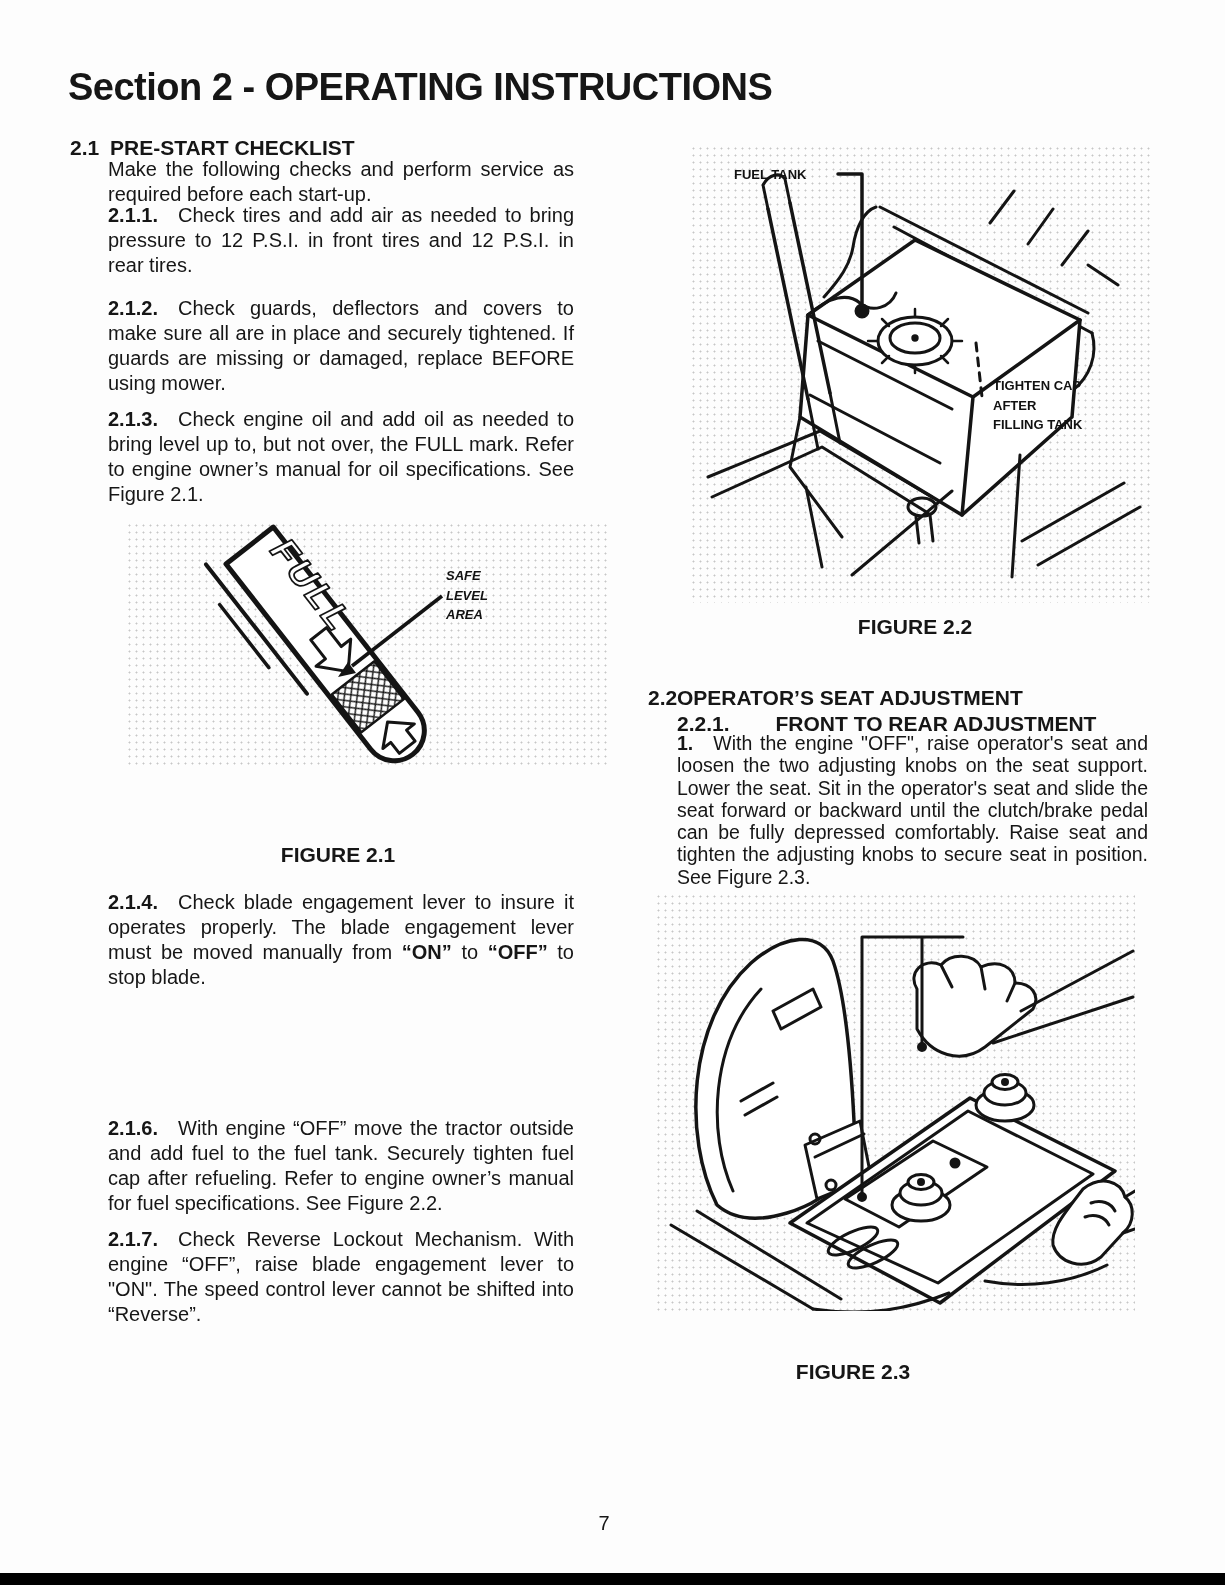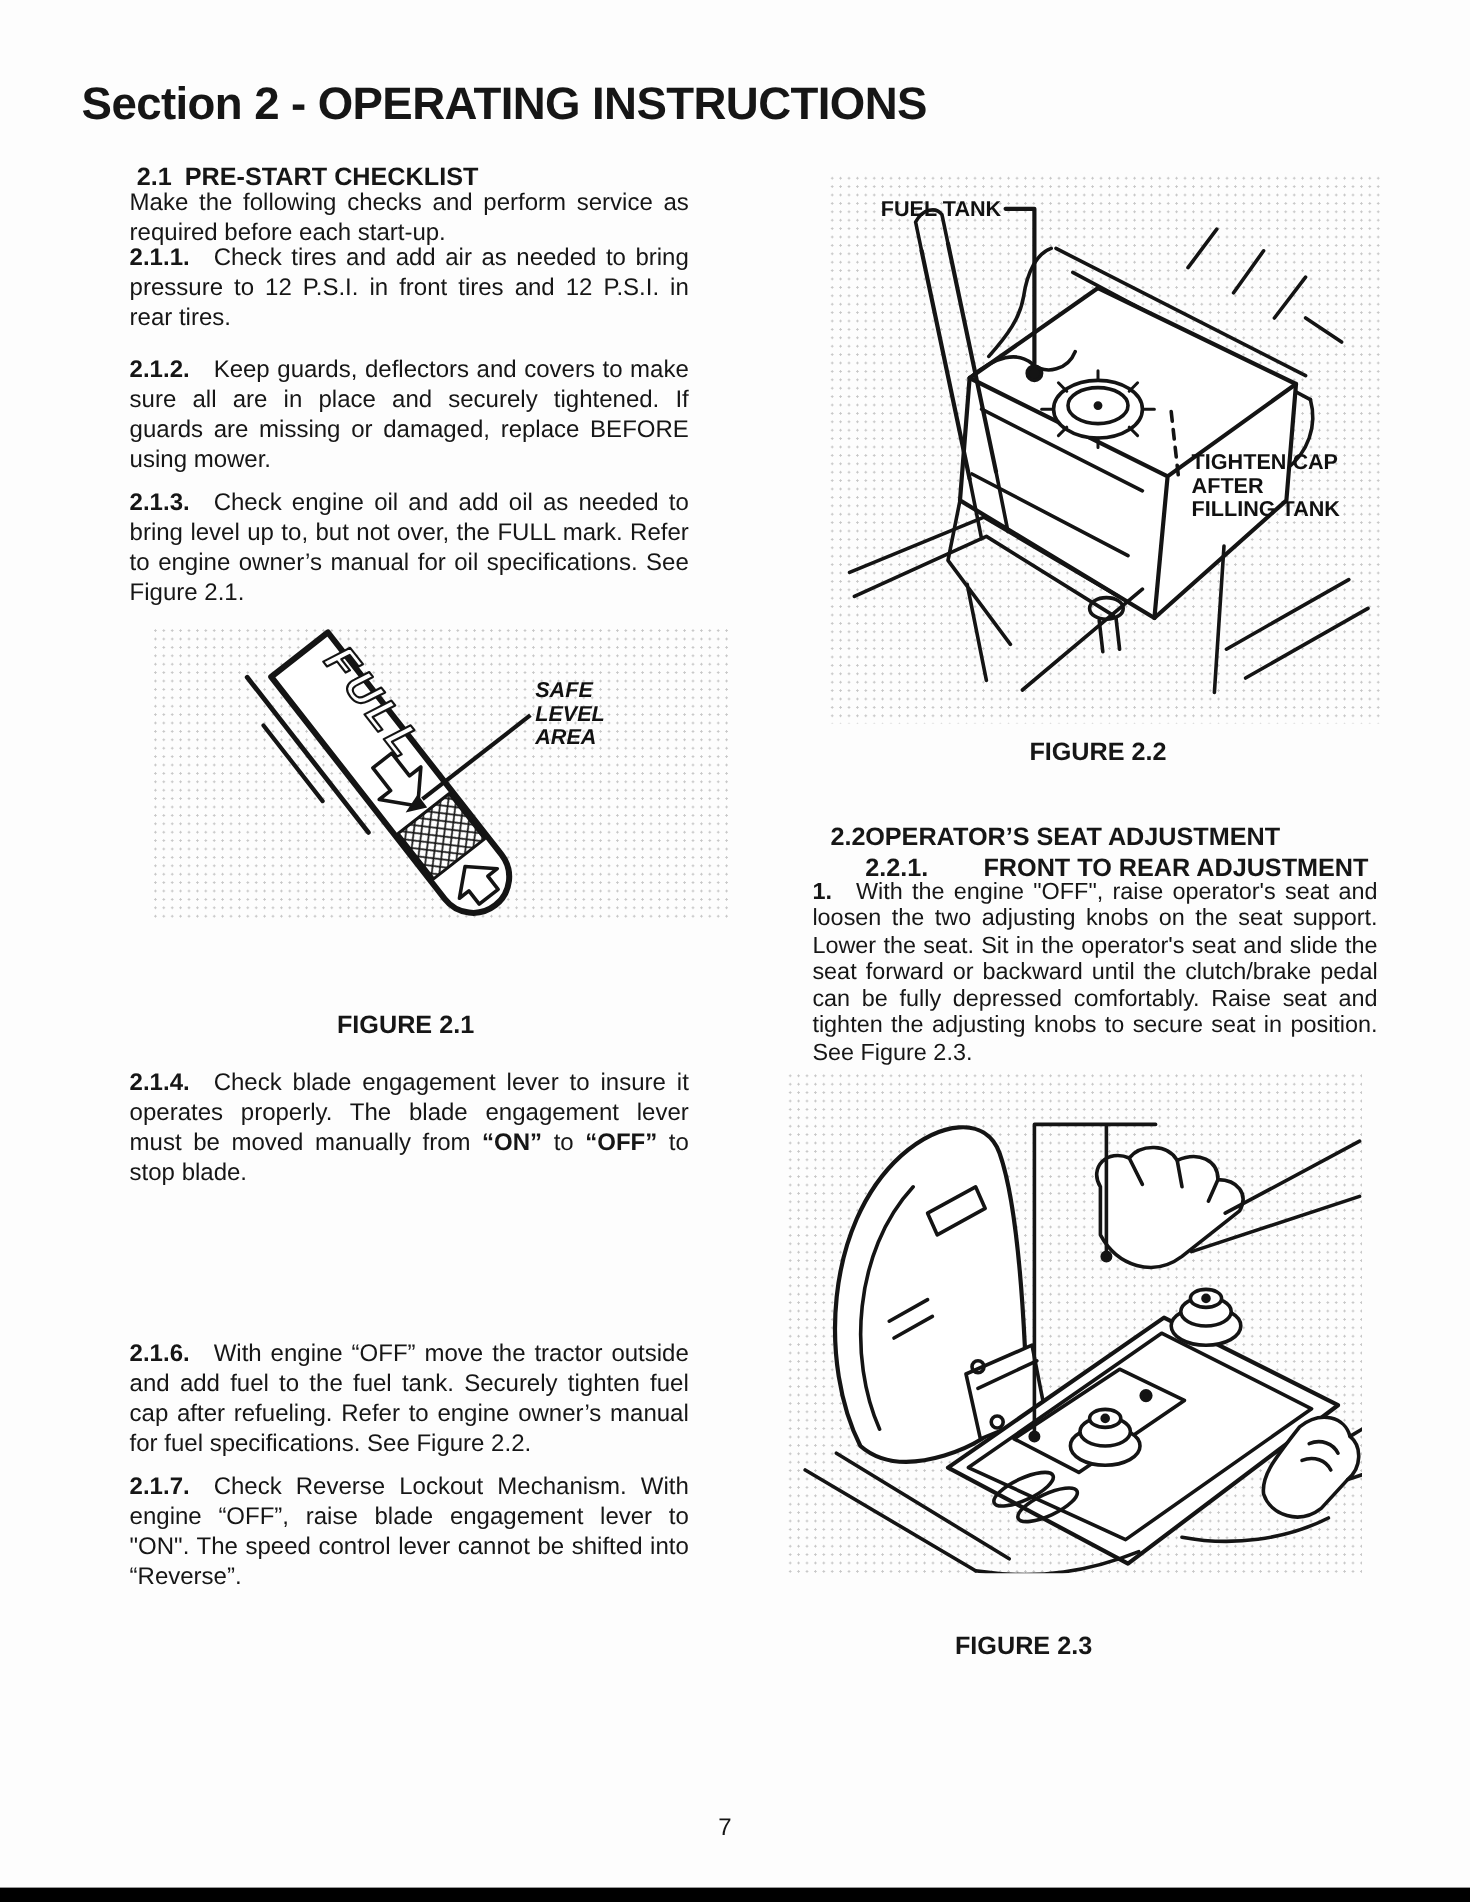--- a/index.html
+++ b/index.html
@@ -6,21 +6,21 @@
   #page{
     position:relative; width:1225px; height:1585px; background:#fdfdfd;
     font-family:"Liberation Sans", sans-serif; color:#161616; overflow:hidden;
     margin:0 auto;
   }
   .title{
     position:absolute; left:68px; top:66px; margin:0;
     font-size:38px; font-weight:bold; letter-spacing:-0.5px; white-space:nowrap;
   }
   
-  .h-row{position:absolute; display:flex; font-weight:bold; font-size:21px; line-height:26px; white-space:nowrap;margin-left:44px;}
+  .h-row{position:absolute; display:flex; font-weight:bold; font-size:21px; line-height:26px; white-space:nowrap;}
   .h21{left:70px; top:135px;}
   .h21 .hnum{width:40px;}
   .h22{left:648px; top:685px;}
   .h22 .hnum{width:29px;}
   .h221{left:677px; top:711px;gap:16px;}
   .tab-sm{display:inline-block; width:14px;}
   .tab{display:inline-block; width:20px;}
   
   .body{
     position:absolute; left:108px; width:466px; margin:0;
@@ -43,21 +43,21 @@
   .fig{
     position:absolute; margin:0; padding:0;
     background-image:radial-gradient(#c6c6c6 0.9px, rgba(0,0,0,0) 1.1px);
     background-size:7px 7px;
   }
   .fig svg{display:block; width:100%; height:100%;}
   .fig21{left:126px; top:522px; width:482px; height:246px;}
   .fig22{left:690px; top:145px; width:460px; height:458px;}
   .fig23{left:655px; top:893px; width:480px; height:418px;}
   .figlabel{
-    position:absolute; font-weight:bold; font-size:18px; line-height:19.5px;
+    position:absolute; font-weight:bold; font-size:13px; line-height:19.5px;
     white-space:pre-line; color:#111;
   }
   .lbl-safe{left:320px; top:44px;font-style:italic;}
   .lbl-fueltank{left:44px; top:20px; white-space:nowrap;}
   .lbl-tighten{left:303px; top:231px;}
   .lbl-loosen{left:303px; top:10px;}
   .caption{
     position:absolute; margin:0; font-weight:bold; font-size:21px;
     width:460px; text-align:center; white-space:nowrap;
   }
@@ -76,21 +76,21 @@
 
   <div class="h-row h21">
     <span class="hnum">2.1</span>
     <span>PRE-START CHECKLIST</span>
   </div>
 
   <p class="body pintro">Make the following checks and perform service as required before each start-up.</p>
 
   <p class="body p211"><b>2.1.1.</b><span class="tab"></span><span>Check tires and add air as needed to bring pressure to 12 P.S.I. in front tires and 12 P.S.I. in rear tires.</span></p>
 
-  <p class="body p212"><b>2.1.2.</b><span class="tab"></span><span>Keep guards, deflectors and covers to make sure all are in place and securely tightened. If guards are missing or damaged, replace BEFORE using mower.</span></p>
+  <p class="body p212"><b>2.1.2.</b><span class="tab"></span><span>Check guards, deflectors and covers to make sure all are in place and securely tightened. If guards are missing or damaged, replace BEFORE using mower.</span></p>
 
   <p class="body p213"><b>2.1.3.</b><span class="tab"></span><span>Check engine oil and add oil as needed to bring level up to, but not over, the FULL mark.  Refer to engine owner’s manual for oil specifications. See Figure 2.1.</span></p>
 
   <figure class="fig fig21">
     <svg viewBox="0 0 482 246">
       <defs>
         <pattern id="xh21" width="9" height="9" patternUnits="userSpaceOnUse">
           <path d="M0,0 L9,9 M9,0 L0,9" stroke="#141414" stroke-width="1.4"></path>
         </pattern>
       </defs>

